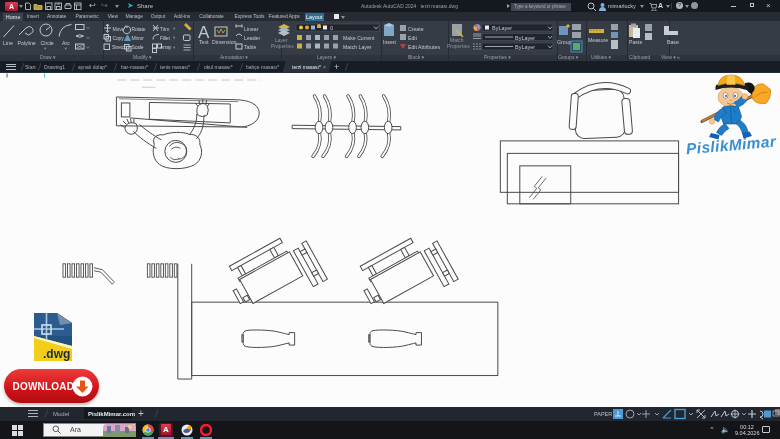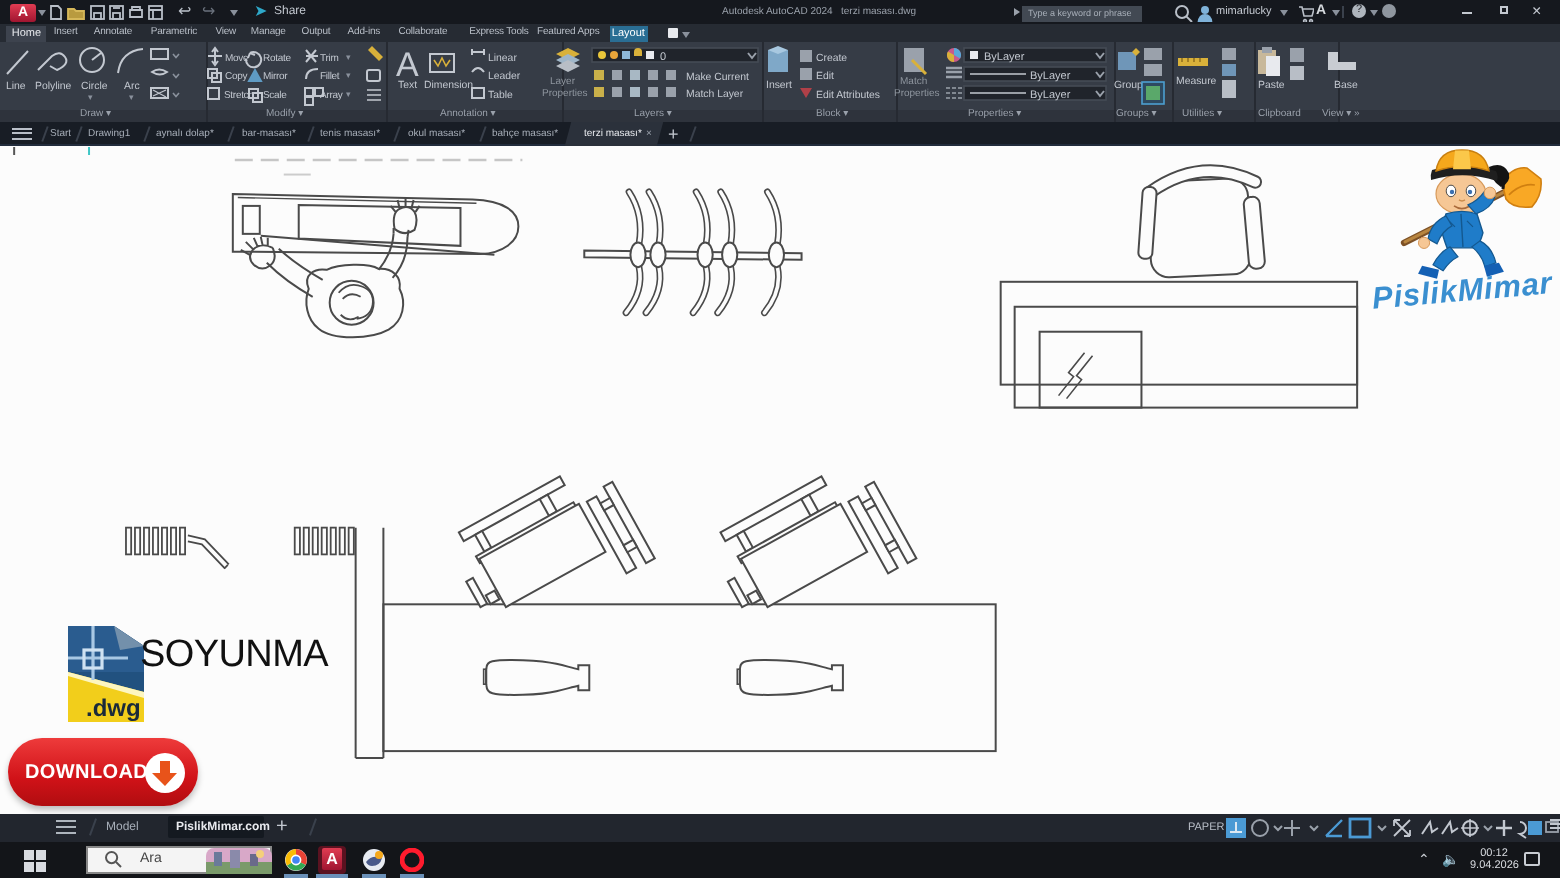--- a/index.html
+++ b/index.html
@@ -499,21 +499,20 @@
     </defs>
     <path d="M0 0 H23 L38 10 V48 H0 Z" fill="#21517f"></path>
     <path d="M0 0 H23 L38 10 V23 L0 23 Z" fill="#2a5c8f"></path>
     <path d="M0 23 L38 33 V48 H0 Z" fill="#f2ce1b"></path>
     <path d="M0 23 L38 33 V36 L0 25 Z" fill="#fdf6c0"></path>
     <path d="M23 0 L38 10 L26 12 Z" fill="#7390ab"></path>
     <path d="M0 16 H30 M12.5 0 V27" stroke="#a8c8e4" stroke-width="1.6"></path>
     <rect x="8" y="12" width="9" height="9" fill="none" stroke="#cfe2f2" stroke-width="1.6"></rect>
     <text x="9" y="45" font-family="Liberation Sans" font-size="12" font-weight="bold" fill="#1a2a3a">.dwg</text>
   </svg>
-  <div class="abs" style="left:70px;top:317px;font-size:19px;color:#111;letter-spacing:-0.3px;">SOYUNMA</div>
 
   <div class="abs" style="left:4px;top:369px;width:95px;height:34px;border-radius:17px;background:linear-gradient(180deg,#ee3b3b,#d01218 60%,#b00d10);box-shadow:0 2px 3px rgba(0,0,0,0.25);"></div>
   <div class="abs" style="left:12.5px;top:381px;font-size:10px;font-weight:bold;color:#fff;letter-spacing:0.2px;">DOWNLOAD</div>
   <svg class="abs" style="left:72px;top:376px;" width="21" height="21" viewBox="0 0 21 21">
     <circle cx="10.5" cy="10.5" r="10" fill="#fff"></circle>
     <path d="M8 4.5 h5 v6 h3.5 L10.5 17 L4 10.5 h4 z" fill="#e8531a"></path>
   </svg>
 
   <div class="abs" id="statusbar"></div>
   <div class="abs" style="left:28px;top:410px;width:10px;height:7px;border-top:1.2px solid #aeb5bd;border-bottom:1.2px solid #aeb5bd;">

